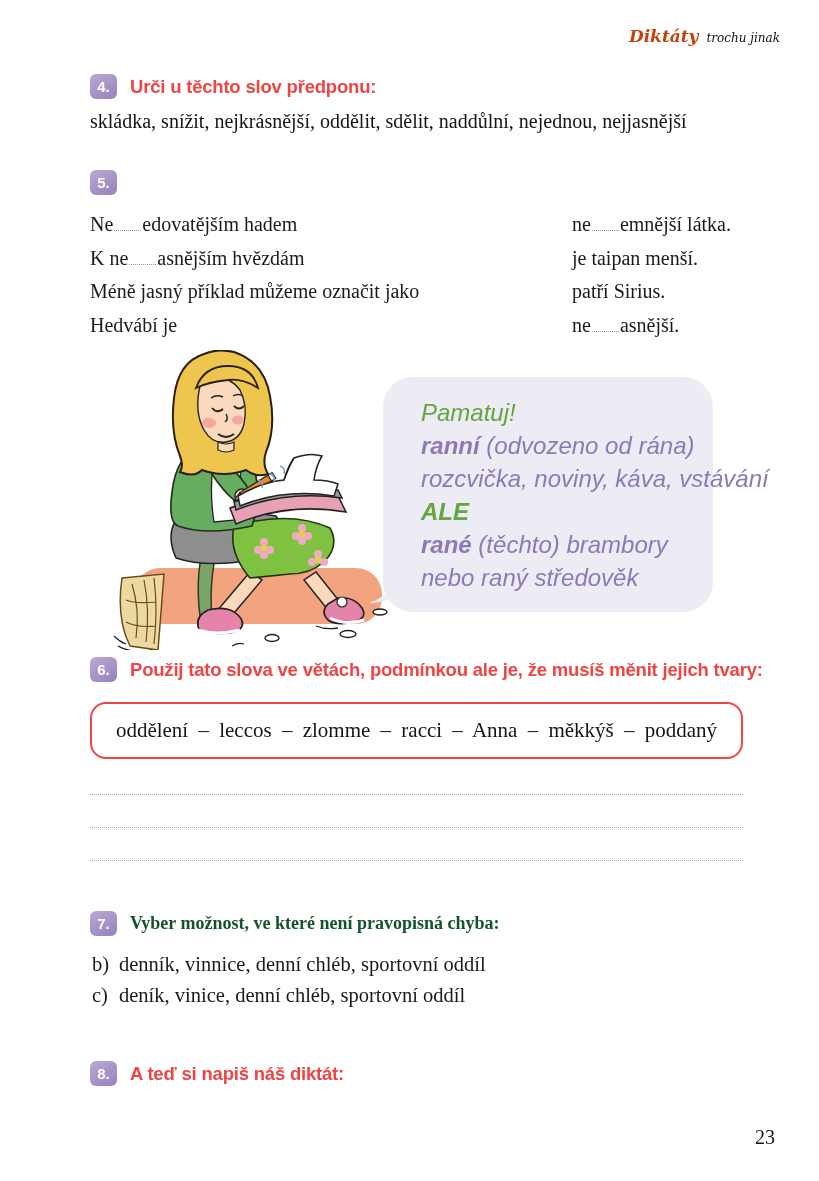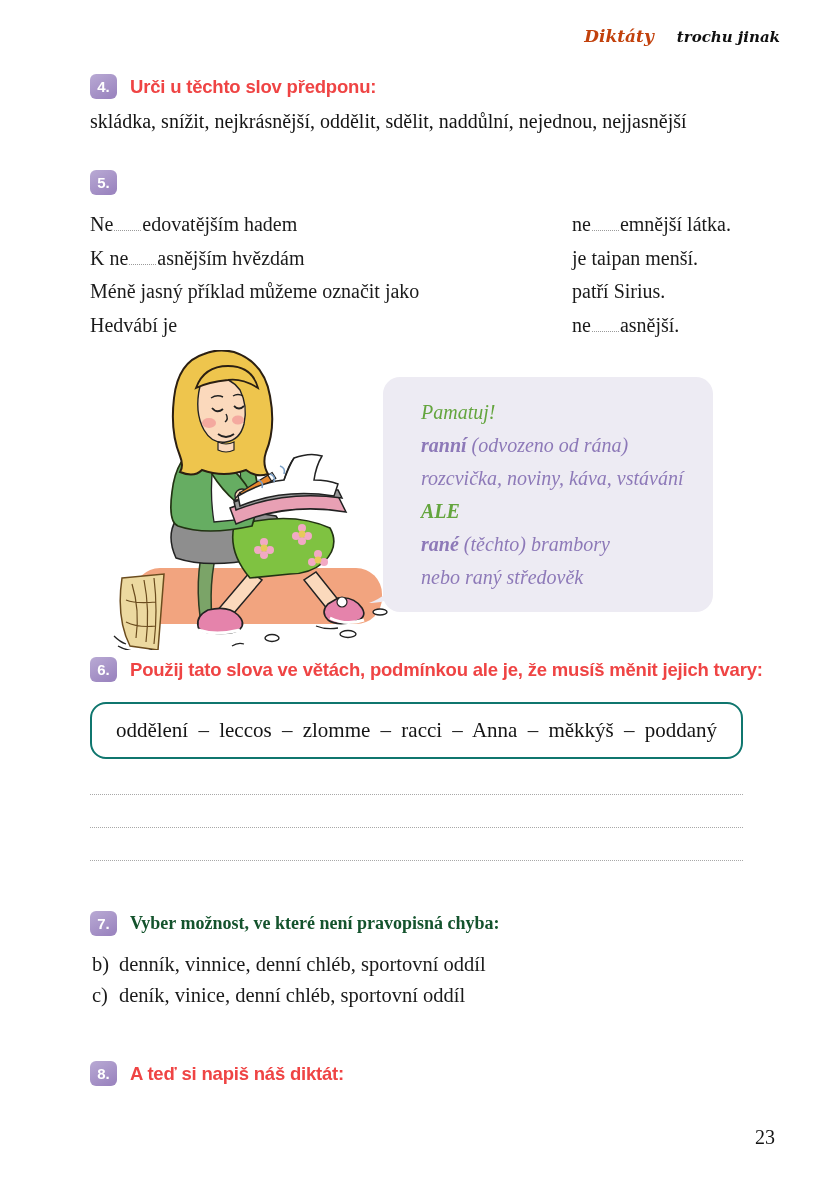--- a/index.html
+++ b/index.html
@@ -10,21 +10,21 @@
     font-family:"Liberation Serif", serif; color:#1a1a1a;
   }
   
   .header { position:absolute; top:26px; right:39px; white-space:nowrap; }
   .brand-red {
     font-family:"DejaVu Serif", serif; font-style:italic; font-weight:bold;
     font-size:17px; color:#c2410c;
   }
   .brand-script {
     font-family:"DejaVu Serif", serif; font-style:italic;
-    font-size:15px; color:#111; margin-left:23px;font-weight:bold;
+    font-size:12px; color:#111; margin-left:8px;
   }
   
   .ex-row { position:absolute; left:90px; display:flex; align-items:center; }
   .badge {
     width:27px; height:25px; border-radius:6px; flex:0 0 27px;
     background:linear-gradient(150deg,#b9aad4 0%,#9c86c0 85%);
     color:#ffffff; font-family:"Liberation Sans", sans-serif;
     font-weight:bold; font-size:15px;
     display:flex; align-items:center; justify-content:center;
   }
@@ -39,32 +39,32 @@
   
   .serif-line { position:absolute; font-size:20px; color:#141414; white-space:nowrap; }
   .match-col { position:absolute; font-size:20px; line-height:33.5px; white-space:nowrap; }
   .blank {
     display:inline-block; width:27px; height:15px; margin:0 1px;
     border-bottom:1.6px dotted #9a9a9a; vertical-align:baseline;
   }
   
   .bubble {
     position:absolute; left:383px; top:377px; width:330px; height:235px;
-    background:#edebf3; border-radius:17px;
+    background:#edebf3; border-radius:30px;
     padding:19px 14px 0 38px;
-    font-family:Liberation Serif, serif; font-style:italic;
-    font-size:20px; line-height:33px; color:#8d79b8; white-space:nowrap;
+    font-family:Liberation Sans, sans-serif; font-style:italic;
+    font-size:24px; line-height:33px; color:#8d79b8; white-space:nowrap;
   }
   .bubble .green { color:#64a53e; }
   .bubble .bold  { font-weight:bold; }
   .bubble-tail { position:absolute; left:-14px; bottom:8px; }
   
   .word-box {
     position:absolute; left:90px; top:702px; width:653px; height:57px;
-    border:2px solid #0f766e; border-radius:16px; background:#fff;
+    border:2px solid #ef4444; border-radius:16px; background:#fff;
     display:flex; align-items:center; justify-content:center;
     font-size:21px; color:#141414; word-spacing:5px; white-space:nowrap;
   }
   
   .write-line {
     position:absolute; left:90px; width:653px; height:0;
     border-top:1.6px dotted #a8a8a8;
   }
   
   .options { position:absolute; left:92px; top:949px; font-size:20.5px; line-height:31px; }

